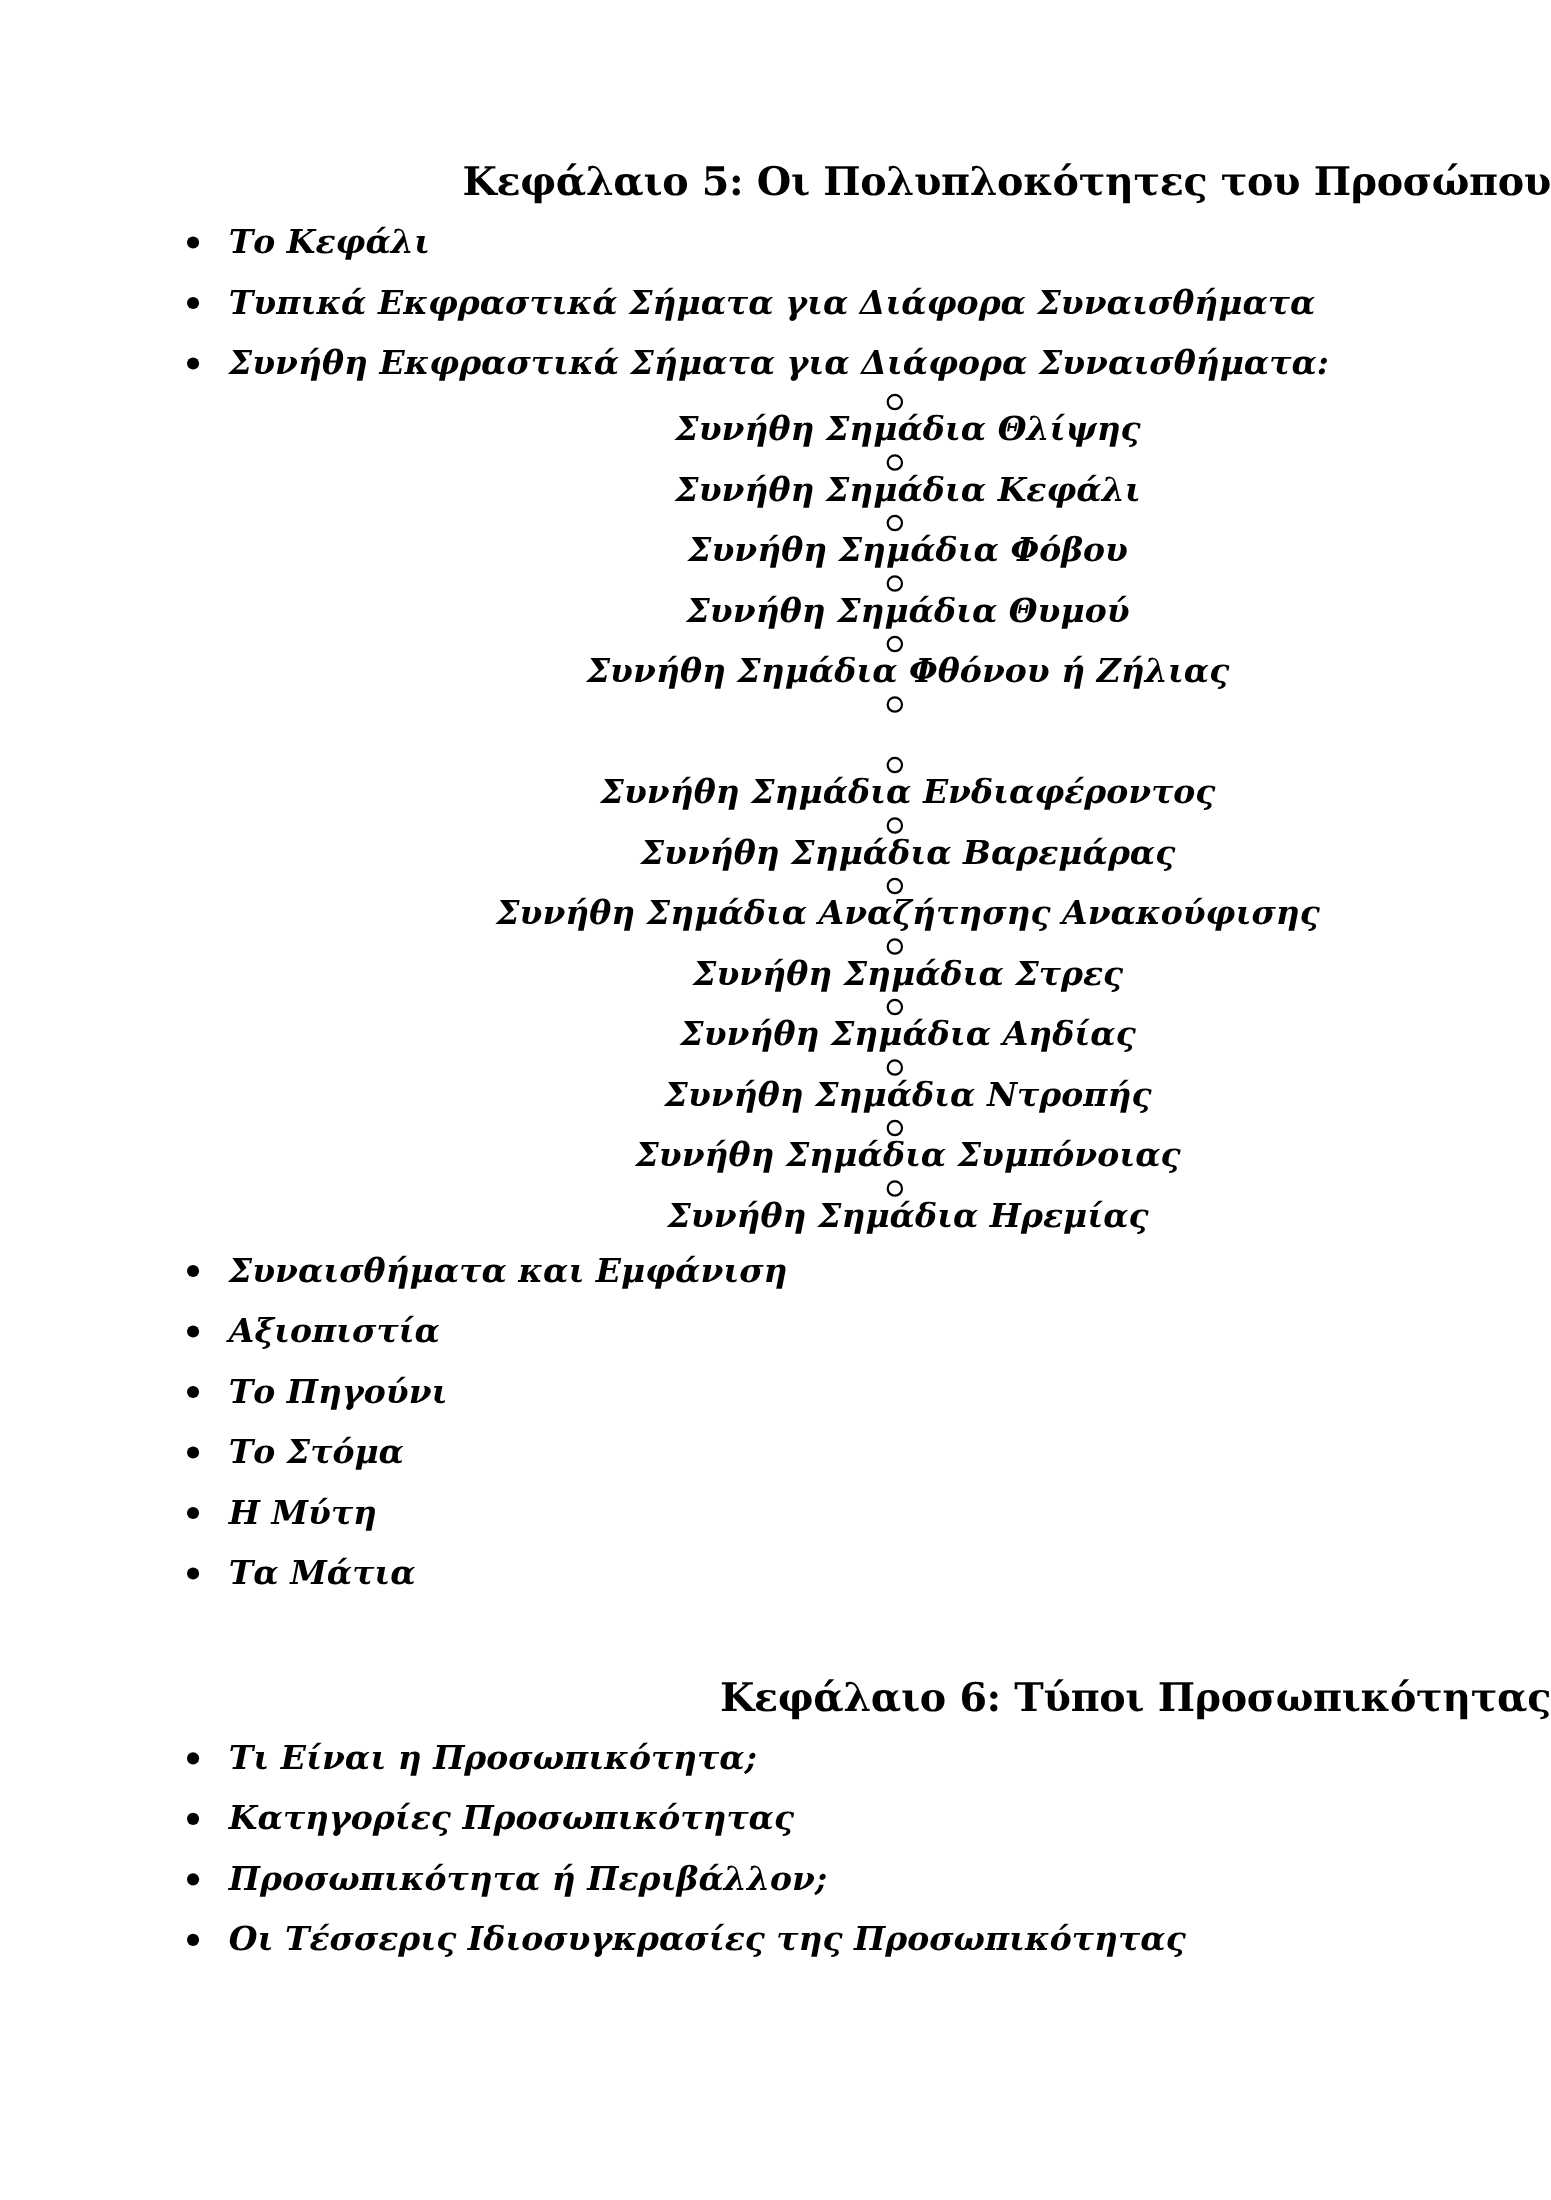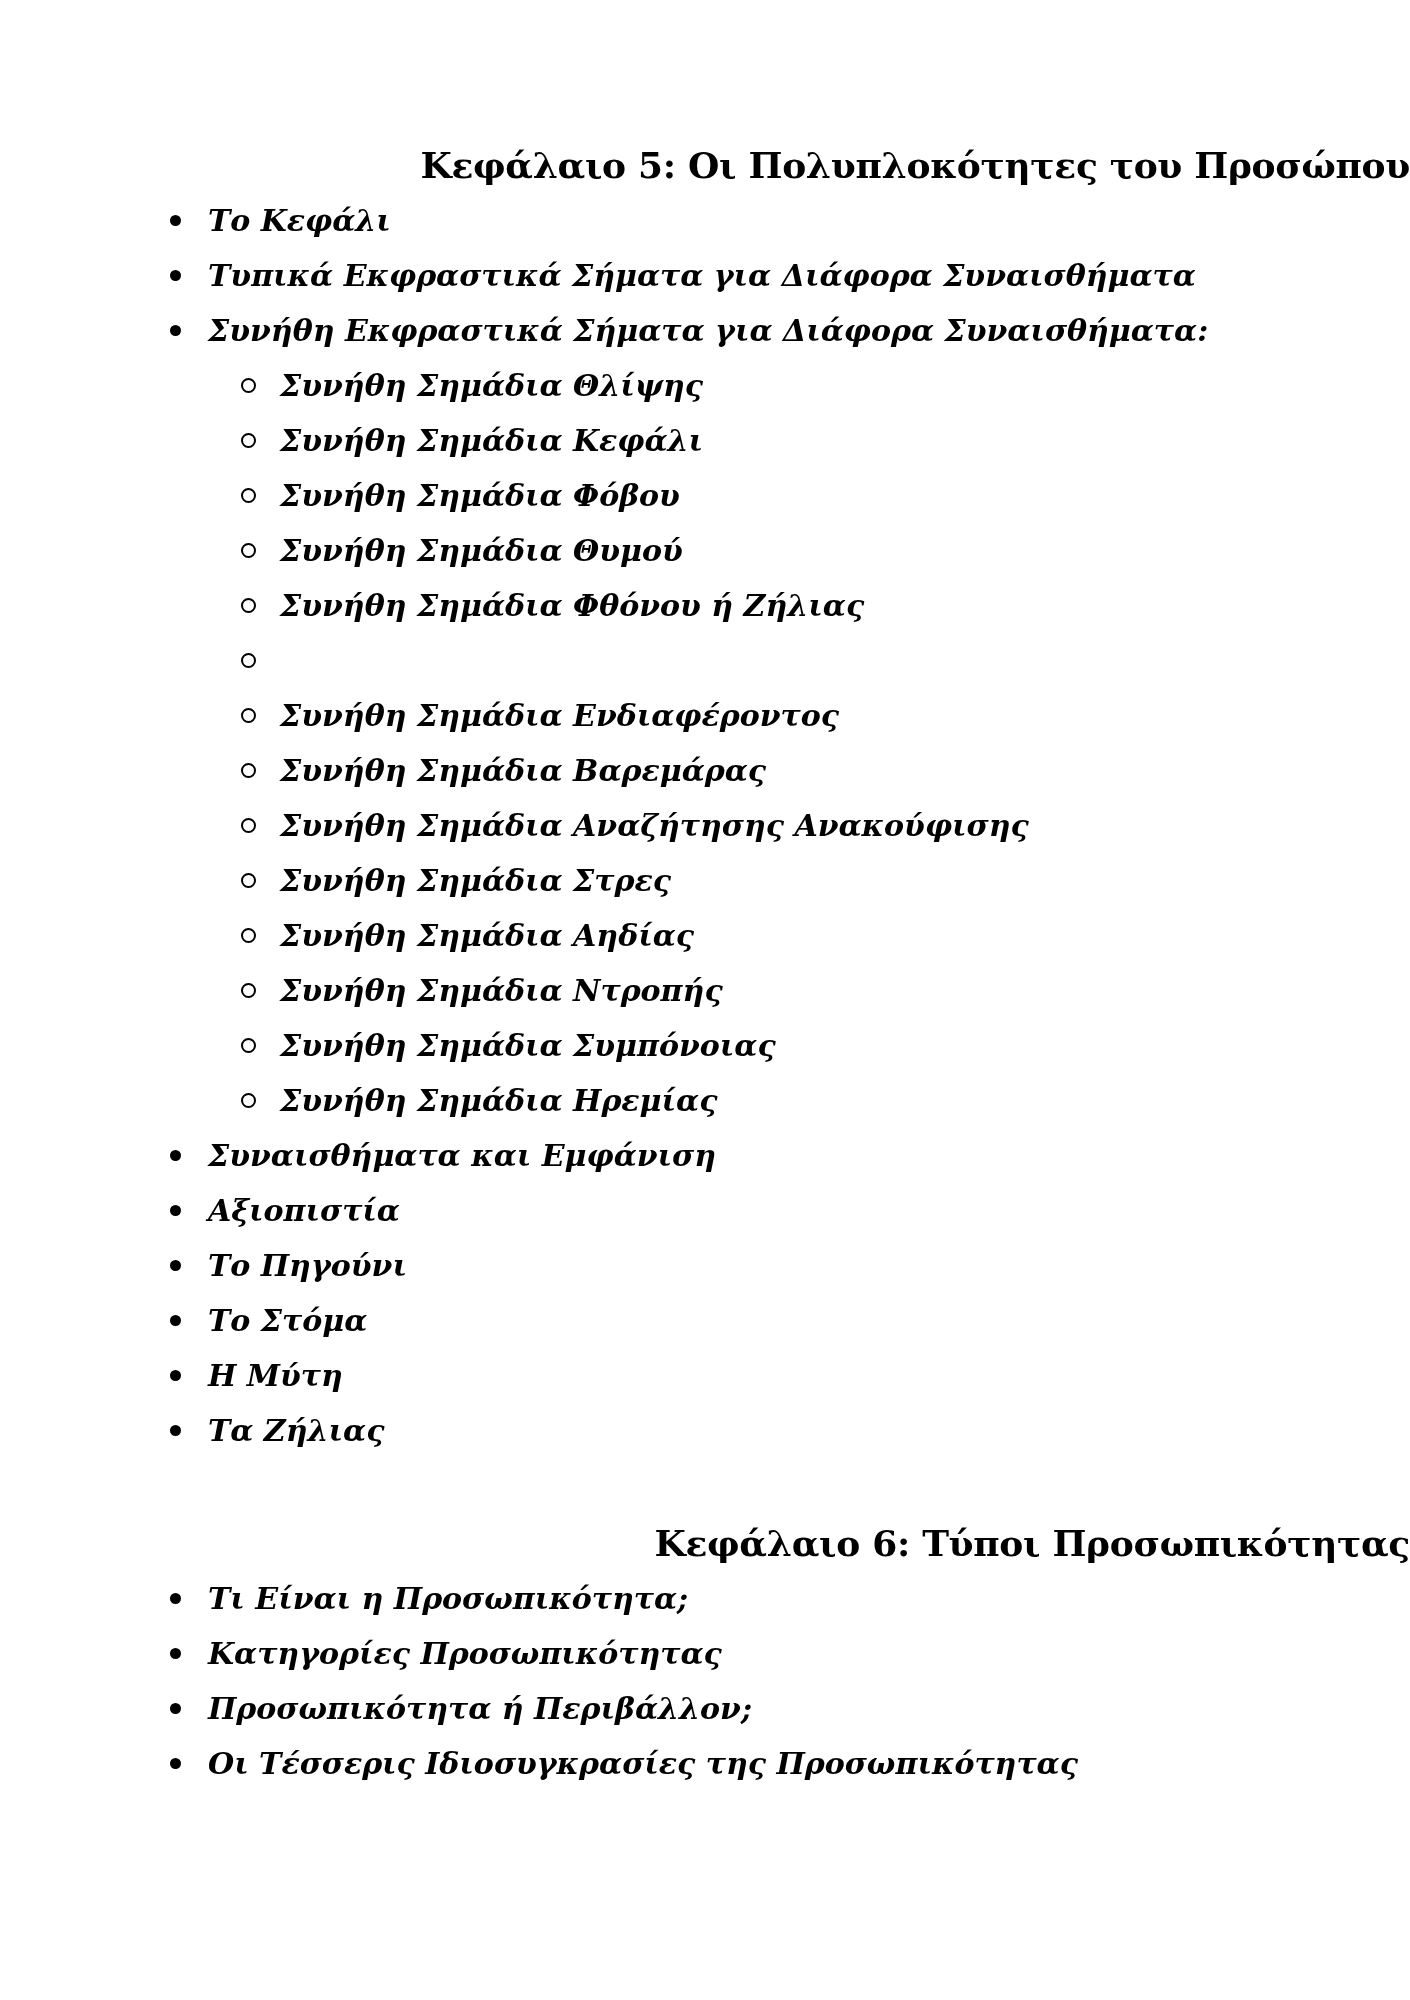--- a/index.html
+++ b/index.html
@@ -35,20 +35,21 @@
     height: 11px;
     border-radius: 50%;
     background: #000000;
     margin-right: 27px;
   }
   .li2 {
     display: flex;
     align-items: center;
     height: 55px;
     padding-left: 241px;
+    flex-direction: column;
   }
   .circle {
     flex: none;
     width: 15px;
     height: 15px;
     box-sizing: border-box;
     border: 2.5px solid #000000;
     border-radius: 50%;
     background: transparent;
     margin-right: 24px;
@@ -164,21 +165,21 @@
       </li>
       <li>
         <div class="row">
           <span class="dot"></span>
           <span class="label">Η Μύτη</span>
         </div>
       </li>
       <li>
         <div class="row">
           <span class="dot"></span>
-          <span class="label">Τα Ζήλιας</span>
+          <span class="label">Τα Μάτια</span>
         </div>
       </li>
     </ul>
   </div>
 
   <div class="section-ch6">
     <h2 class="chapter-title">Κεφάλαιο 6: Τύποι Προσωπικότητας</h2>
     <ul class="l1">
       <li>
         <div class="row">

